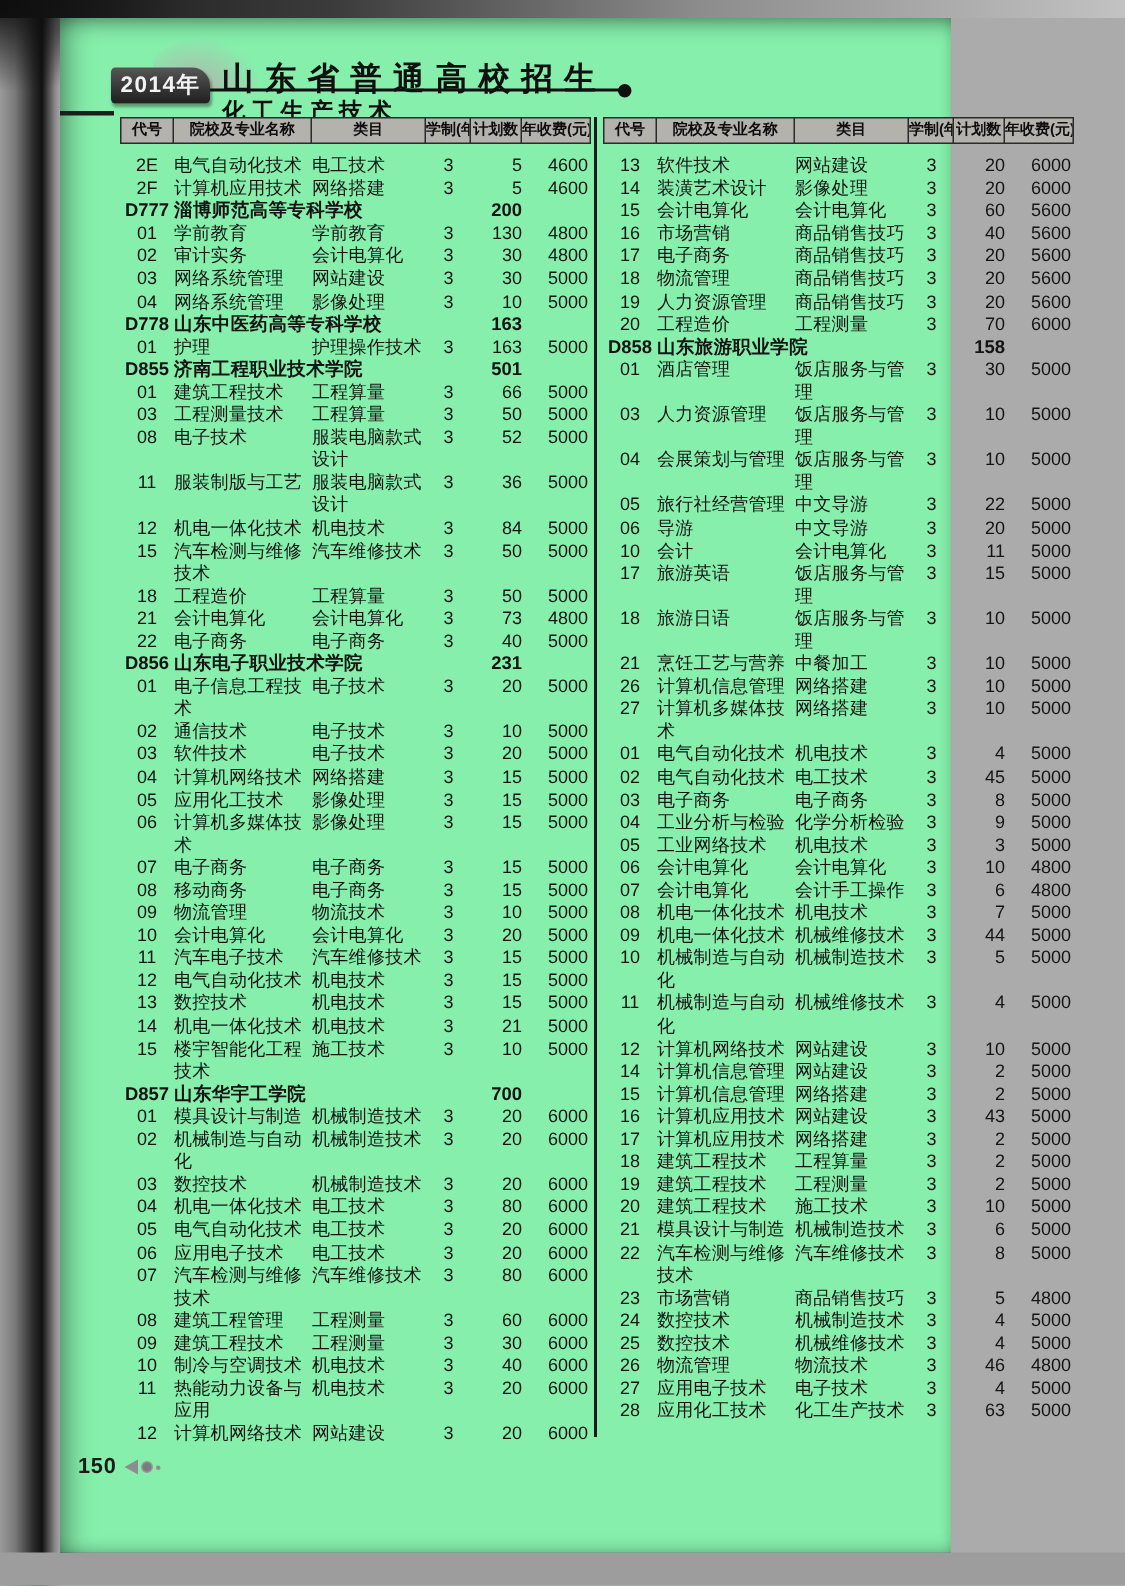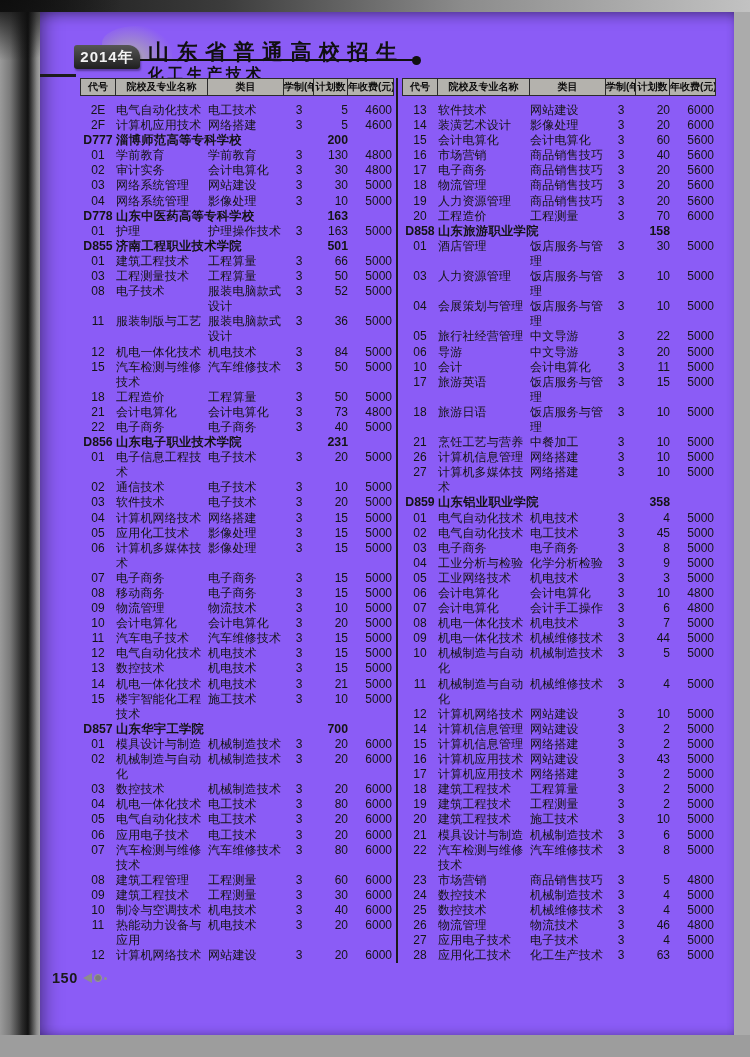--- a/index.html
+++ b/index.html
@@ -10,21 +10,21 @@
   }
   
   .bg-left-binding{position:absolute;left:0;top:0;width:40px;height:100%;
     background:linear-gradient(to right,#9a9a9a 0%,#7a7a7a 25%,#2c2c2c 55%,#111 70%,#8a8a8a 92%,#a5a5a5 100%);}
   .bg-top-edge{position:absolute;left:0;top:0;width:100%;height:12px;
     background:linear-gradient(to right,#161616 0%,#3c3c3c 30%,#8c8c8c 62%,#c2c2c2 100%);}
   .bg-corner{position:absolute;left:0;top:0;width:120px;height:60px;
     background:radial-gradient(ellipse at 0 0,#0e0e0e 0%,rgba(14,14,14,0) 72%);}
   .bg-bottom{position:absolute;left:0;bottom:0;width:100%;height:22px;background:#9d9d9d;}
 
-  .page{position:absolute;left:40px;top:12px;width:694px;height:1023px;background:#8b5cf6;
+  .page{position:absolute;left:40px;top:12px;width:594px;height:1023px;background:#86efac;
     box-shadow:inset 14px 0 20px -12px rgba(0,0,0,.5), inset 0 12px 16px -12px rgba(0,0,0,.55), inset -4px -6px 10px -6px rgba(0,0,0,.25);}
 
   
   .hdr-swoosh{position:absolute;left:62px;top:14px;width:70px;height:34px;border-radius:50% 50% 0 0;
     background:radial-gradient(ellipse at 40% 100%,#b3b1ac 0%,rgba(179,177,172,0) 75%);}
   .year-badge{position:absolute;left:34px;top:33px;width:66px;height:24px;
     background:linear-gradient(#565656,#1f1f1f);color:#f3f3f3;font-size:15px;font-weight:bold;
     text-align:center;line-height:24px;letter-spacing:1px;border-radius:3px 12px 3px 3px;
     box-shadow:1px 2px 2px rgba(0,0,0,.35);}
   .title1{position:absolute;left:108px;top:26px;font-size:21px;font-weight:bold;letter-spacing:7.5px;color:#101010;white-space:nowrap;}
@@ -634,27 +634,20 @@
             <div class="cell c-fee">5000</div>
           </div>
           <div class="trow">
             <div class="cell c-code">27</div>
             <div class="cell c-name">计算机多媒体技术</div>
             <div class="cell c-cat">网络搭建</div>
             <div class="cell c-yr">3</div>
             <div class="cell c-plan">10</div>
             <div class="cell c-fee">5000</div>
           </div>
-          <div class="trow college">
-            <div class="cell c-code">D859</div>
-            <div class="cell c-name-wide">山东铝业职业学院</div>
-            <div class="cell c-yr"></div>
-            <div class="cell c-plan">358</div>
-            <div class="cell c-fee"></div>
-          </div>
           <div class="trow">
             <div class="cell c-code">01</div>
             <div class="cell c-name">电气自动化技术</div>
             <div class="cell c-cat">机电技术</div>
             <div class="cell c-yr">3</div>
             <div class="cell c-plan">4</div>
             <div class="cell c-fee">5000</div>
           </div>
           <div class="trow">
             <div class="cell c-code">02</div>

